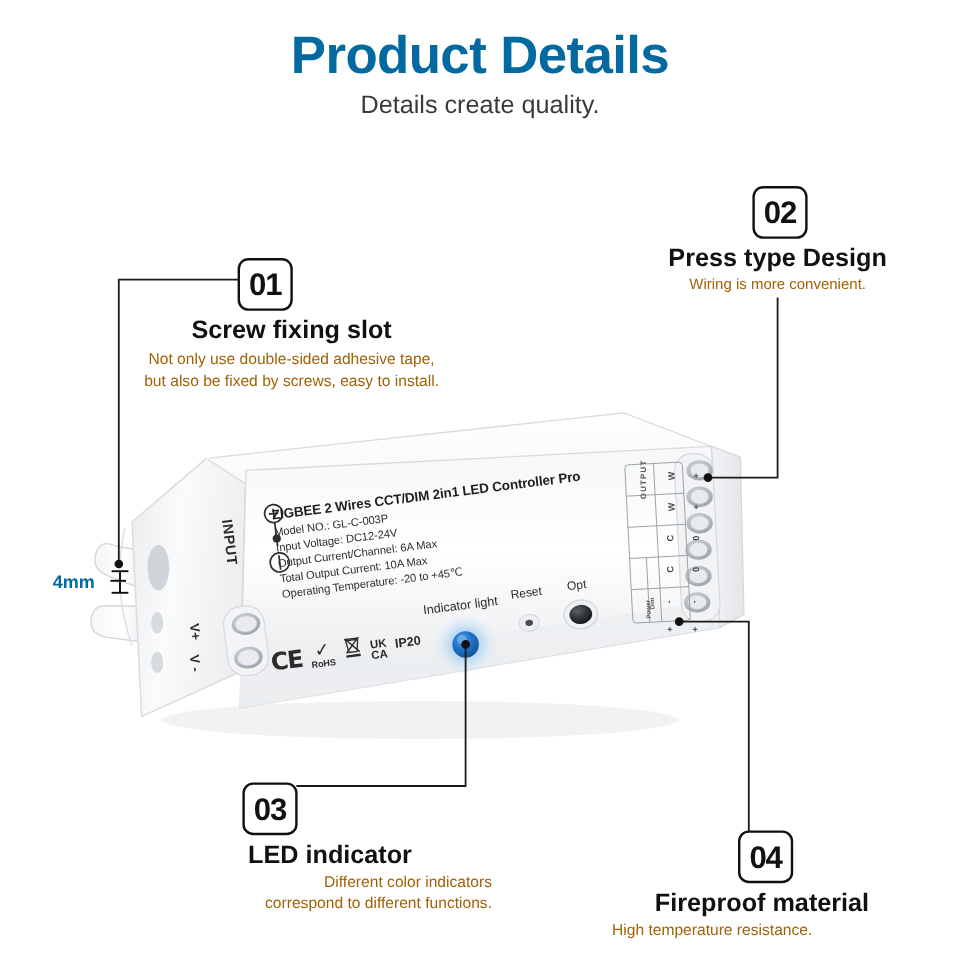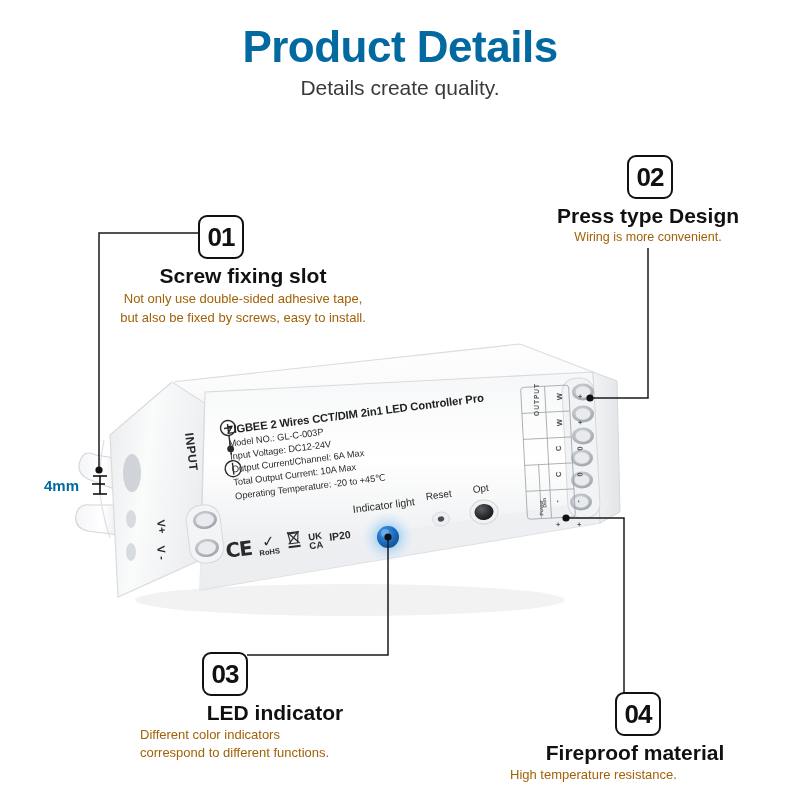--- a/index.html
+++ b/index.html
@@ -36,21 +36,21 @@
   #callout-01 .c-desc{text-align:center;margin-top:3px;}
 
   #callout-02{left:528px;top:155px;width:240px;}
   #callout-02 .badge{margin-left:99px;}
   #callout-02 .c-title{text-align:center;margin-top:5px;}
   #callout-02 .c-desc{text-align:center;margin-top:2px;font-size:12.5px;}
 
   #callout-03{left:140px;top:620px;width:270px;margin-top:32px;}
   #callout-03 .badge{margin-left:62px;}
   #callout-03 .c-title{text-align:center;margin-top:5px;}
-  #callout-03 .c-desc{text-align:left;margin-top:2px;}
+  #callout-03 .c-desc{text-align:right;margin-top:2px;}
 
   #callout-04{left:510px;top:692px;width:250px;}
   #callout-04 .badge{margin-left:105px;}
   #callout-04 .c-title{text-align:center;margin-top:5px;}
   #callout-04 .c-desc{text-align:left;margin-top:2px;font-size:13px;}
   .lead-svg{position:absolute;left:0;top:0;width:800px;height:800px;}
 
   
   #device{position:absolute;left:0;top:0;width:800px;height:800px;}
 

